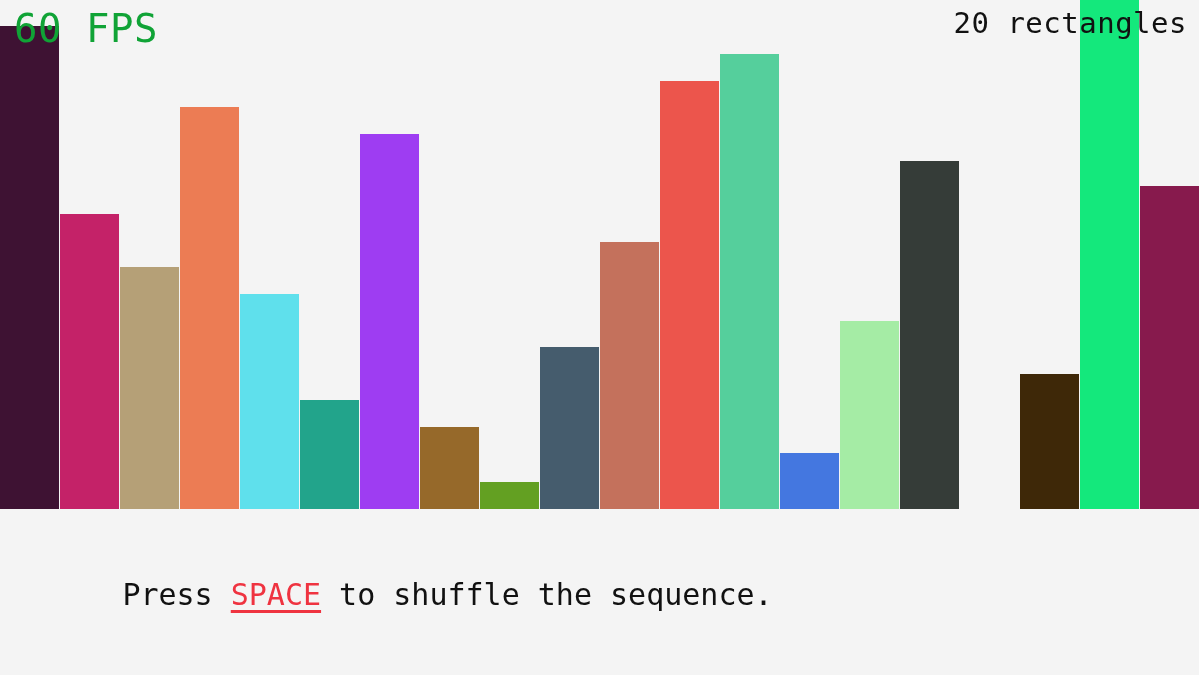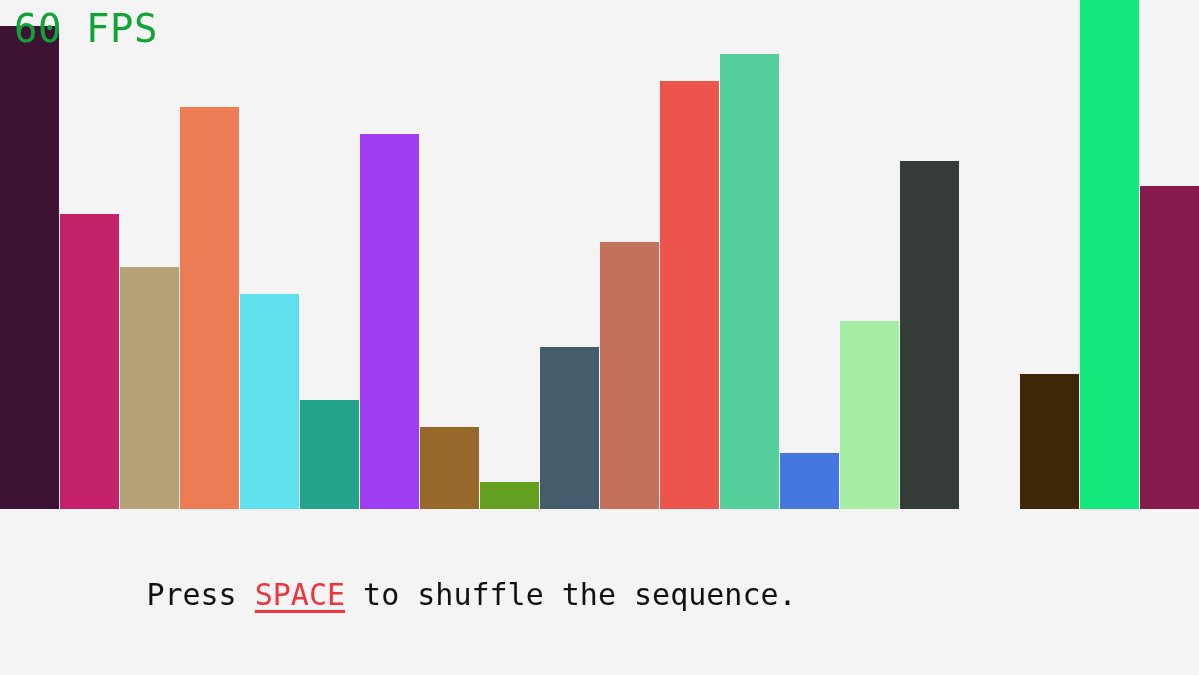--- a/index.html
+++ b/index.html
@@ -61,21 +61,20 @@
   
   #instructions {
     position: absolute;
     left: 0;
     top: 509px;
     width: 978px;
     height: 166px;
     background: #f4f4f4;
     padding: 14px 0 0 14px;
     box-sizing: border-box;
-    margin-left: 24px;
   }
   .instr-line {
     font-size: 30px;
     line-height: 48px;
     color: #111111;
     white-space: pre;
     letter-spacing: 0px;
   }
   .key {
     color: #ef3340;
@@ -107,20 +106,21 @@
       <div class="bar" style="left: 840px; width: 59px; height: 54px; background: rgb(165, 236, 165);"></div>
       <div class="bar" style="left: 840px; width: 59px; height: 188px; background: rgb(165, 236, 165);"></div>
       <div class="bar" style="left: 900px; width: 59px; height: 348px; background: rgb(53, 60, 56);"></div>
       <div class="bar" style="left: 960px; width: 59px; height: 2px; background: rgb(244, 244, 244);"></div>
       <div class="bar" style="left: 1020px; width: 59px; height: 135px; background: rgb(62, 40, 8);"></div>
       <div class="bar" style="left: 1080px; width: 59px; height: 509px; background: rgb(20, 232, 124);"></div>
       <div class="bar" style="left: 1140px; width: 59px; height: 323px; background: rgb(135, 26, 77);"></div>
     </div>
 
   <div id="fps-label" style="color: rgb(16, 163, 54);">60 FPS</div>
+  <div id="count-label" style="color: rgb(17, 17, 17);">20 rectangles</div>
 
   <div id="instructions">
     <div class="instr-line">
       <span>Press </span><span class="key">SPACE</span><span> to shuffle the sequence.</span>
     </div>
     <div class="instr-line">
       
     </div>
 
   </div>

